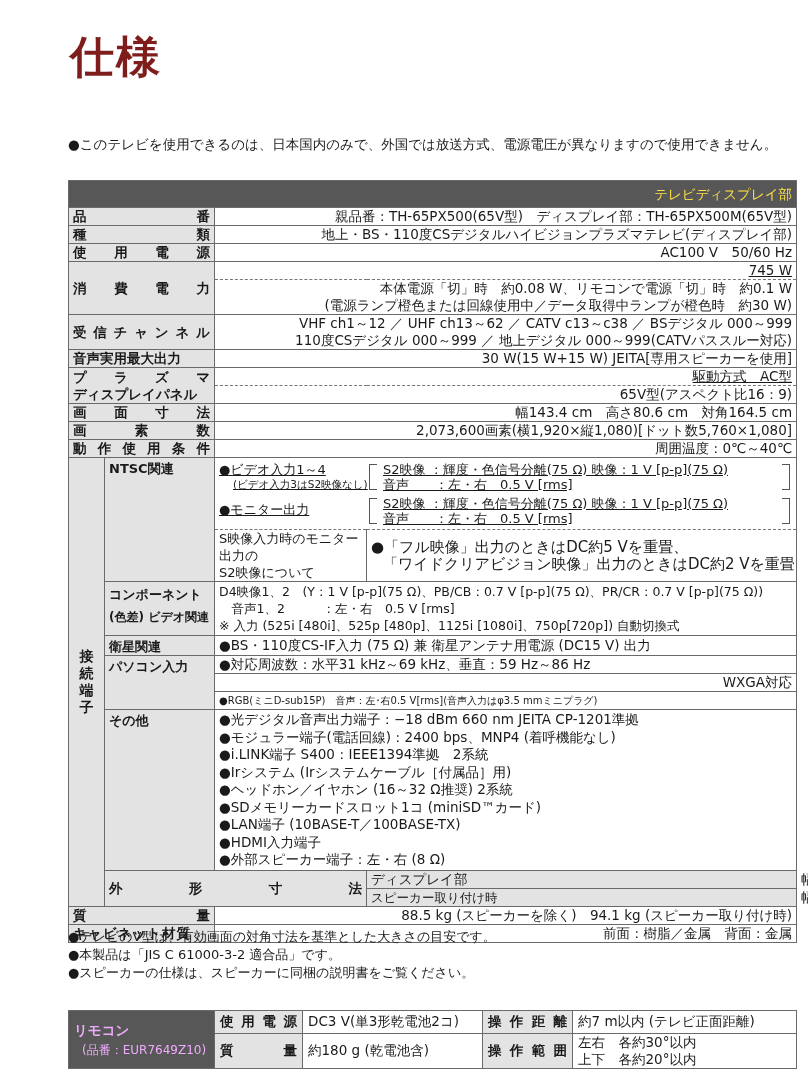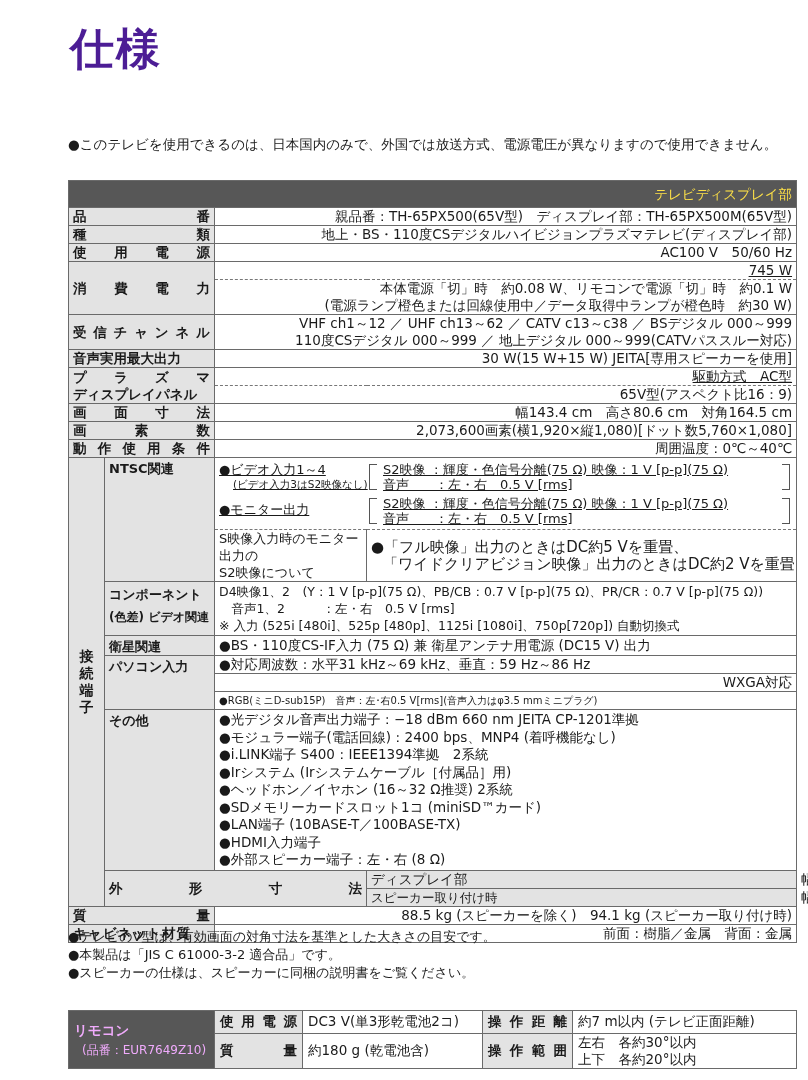--- a/index.html
+++ b/index.html
@@ -1,18 +1,18 @@
 <!DOCTYPE html>
 <html><head>
 <meta charset="utf-8">
 <style>
   * { box-sizing: border-box; margin: 0; padding: 0; }
   html, body { width: 808px; height: 1080px; background: #fff; overflow: hidden; }
   body { font-family: "DejaVu Sans", "Liberation Sans", sans-serif; color: #1a1a1a; position: relative; }
-  .title { position: absolute; left: 70px; top: 20px; font-size: 44px; font-weight: bold; letter-spacing: 2px; color: #4c1d95; }
+  .title { position: absolute; left: 70px; top: 28px; font-size: 44px; font-weight: bold; letter-spacing: 2px; color: #7f1d1d; }
   .notice { position: absolute; left: 68px; top: 134px; width: 740px; font-size: 13.5px; line-height: 20px; white-space: nowrap; }
   .notice .en { padding-left: 16px; font-family: "Liberation Sans", sans-serif; font-size: 14.5px; }
 
   table { border-collapse: collapse; table-layout: fixed; }
   .spec { position: absolute; left: 68px; top: 180px; width: 728px; font-size: 13.5px; }
   .spec td { border: 1px solid #6a6a6a; padding: 0 4px; line-height: 17px; vertical-align: middle; }
   .hdr { background: #575757; color: #fde047; text-align: right; height: 27px; font-size: 13.5px; }
   .lbl { background: #e3e3e3; font-weight: bold; width: 146px; white-space: nowrap; }
   .lbl .sp { display: flex; justify-content: space-between; }
   .val { text-align: right; background: #fff; white-space: nowrap; }

